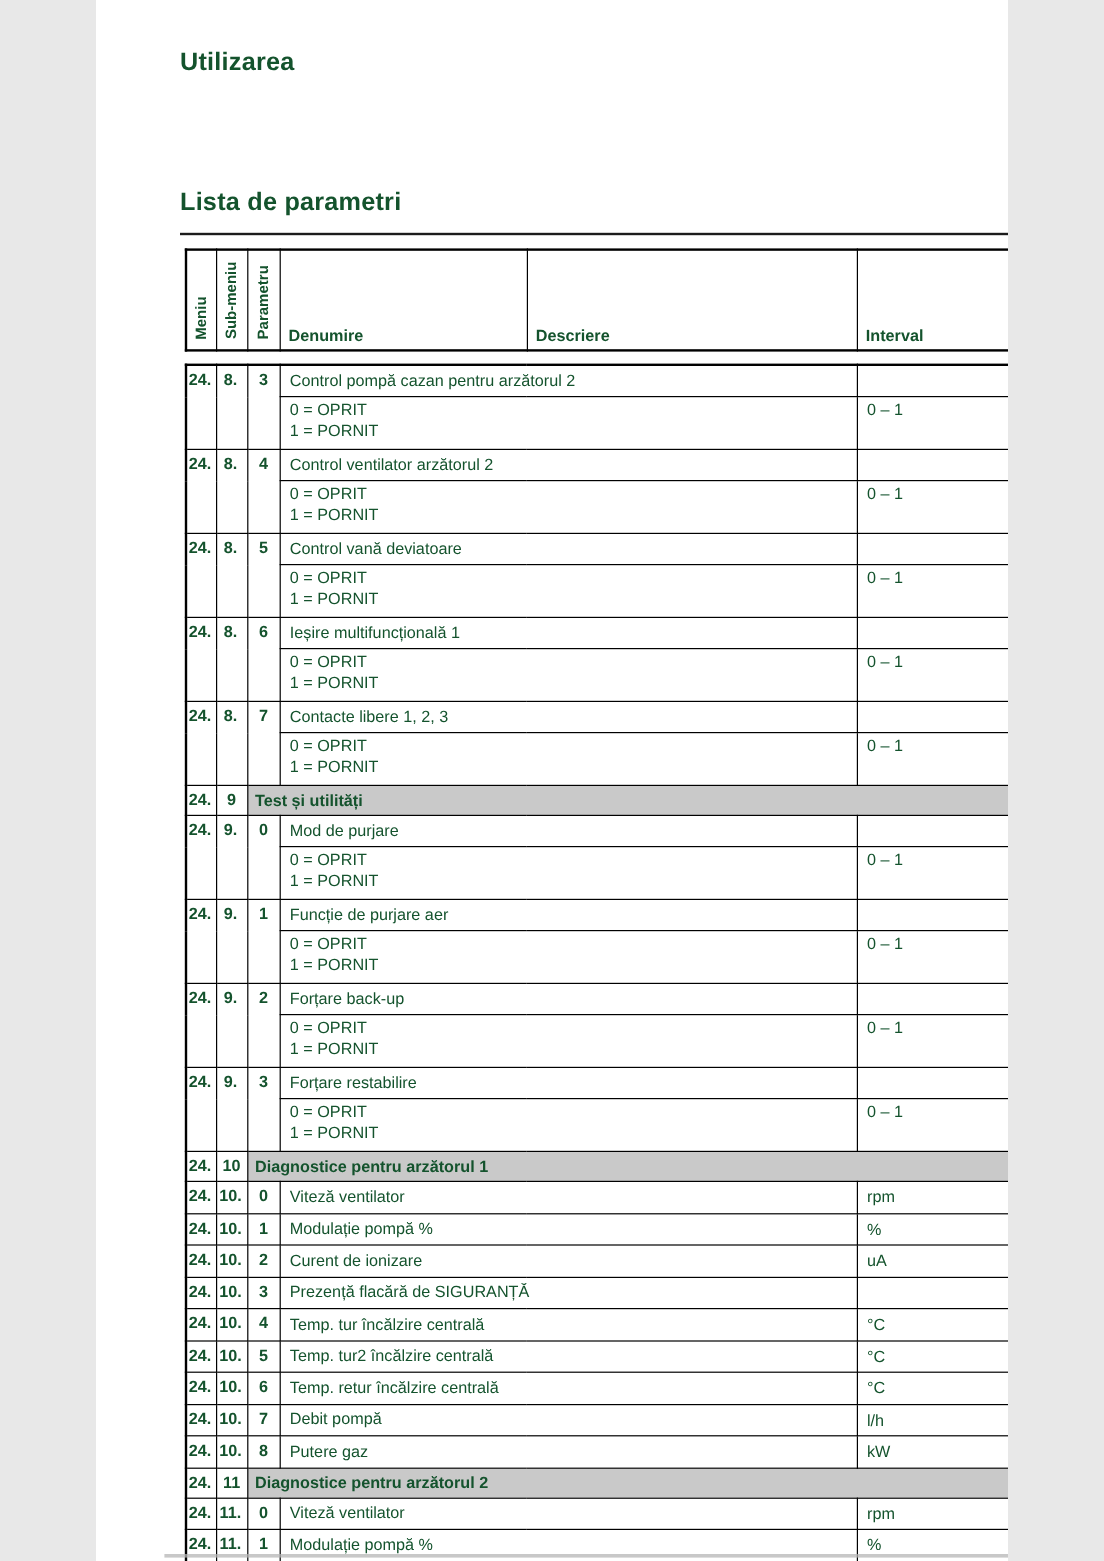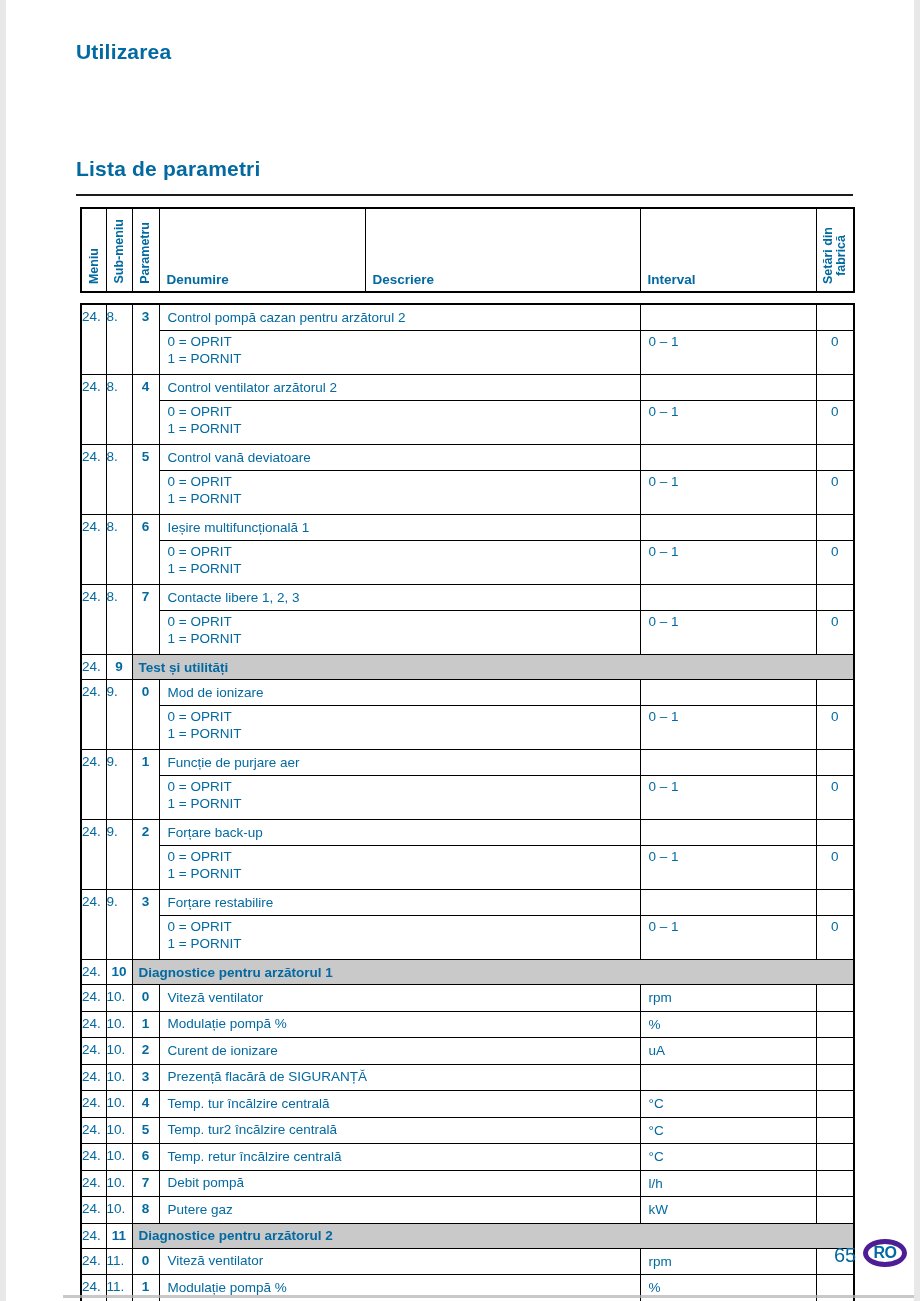--- a/index.html
+++ b/index.html
@@ -1,17 +1,17 @@
 <!DOCTYPE html>
 <html><head>
 <meta charset="utf-8">
 <style>
   html,body{margin:0;padding:0;background:#e8e8e8;}
-  .page{position:relative;width:908px;height:1301px;background:#ffffff;margin:0 auto;
-        font-family:"Liberation Sans","DejaVu Sans",sans-serif;color:#0369a1;overflow:hidden;}
+  .page{position:relative;width:760px;height:1301px;background:#ffffff;margin:0 auto;
+        font-family:"Liberation Sans","DejaVu Sans",sans-serif;color:#14532d;overflow:hidden;}
   .chapter-title{position:absolute;left:70px;top:40px;margin:0;font-size:21px;font-weight:bold;letter-spacing:.2px;}
   .section-heading{position:absolute;left:70px;top:157px;margin:0;font-size:21px;font-weight:bold;letter-spacing:.2px;}
   .heading-rule{position:absolute;left:70px;top:194px;width:777px;height:2px;background:#1c1c1c;}
 
   table{border-collapse:collapse;table-layout:fixed;}
   td{border:1.5px solid #000;overflow:hidden;}
 
   
   .hdr-table{position:absolute;left:74px;top:207px;width:773px;border:2px solid #000;}
   .hdr-table td{height:78px;vertical-align:bottom;}
@@ -20,21 +20,21 @@
   .hdr-cell-rot{text-align:center;padding:0;}
   .hdr-cell-h{font-weight:bold;font-size:13.5px;padding:0 0 4px 7px;}
 
   
   .body-table{position:absolute;left:74px;top:303px;width:773px;border:2px solid #000;}
   .body-table td{font-size:13.5px;line-height:17px;}
   tr.t td{height:23px;}
   tr.d td{height:39px;}
   tr.s td{height:21px;}
   tr.g td{height:22.5px;}
-  td.num{font-weight:normal;vertical-align:top;padding:3px 2px 0 0;text-align:left;}
+  td.num{font-weight:bold;vertical-align:top;padding:3px 2px 0 0;text-align:center;}
   td.num-c{font-weight:bold;vertical-align:top;padding:3px 0 0 0;text-align:center;}
   td.name{vertical-align:middle;padding:1px 4px 1px 8px;white-space:nowrap;}
   td.desc{vertical-align:top;padding:2px 4px 2px 8px;white-space:pre-line;}
   td.iv{vertical-align:top;padding:2px 4px 0 8px;}
   td.fd{vertical-align:top;padding:2px 0 0 0;text-align:center;}
   tr.s td.sec{font-weight:bold;padding:0 4px 0 6px;vertical-align:middle;white-space:nowrap;}
   tr.g td.name, tr.g td.iv, tr.g td.fd{vertical-align:middle;padding-top:0;}
 
   
   .page-number{position:absolute;left:828px;top:1244px;font-size:20px;}
@@ -159,21 +159,21 @@
         </tr>
         <tr class="s">
           <td class="num">24.</td>
           <td class="num-c">9</td>
           <td class="sec" colspan="5" style="background: rgb(201, 201, 201); margin-left: 24px;">Test și utilități</td>
         </tr>
         <tr class="t">
           <td class="num" rowspan="2">24.</td>
           <td class="num" rowspan="2">9.</td>
           <td class="num-c" rowspan="2">0</td>
-          <td class="name" colspan="2">Mod de ionizare</td>
+          <td class="name" colspan="2">Mod de purjare</td>
           <td class="iv"></td>
           <td class="fd"></td>
         </tr>
         <tr class="d">
           <td class="desc" colspan="2">0 = OPRIT
 1 = PORNIT</td>
           <td class="iv">0 – 1</td>
           <td class="fd">0</td>
         </tr>
         <tr class="t">

